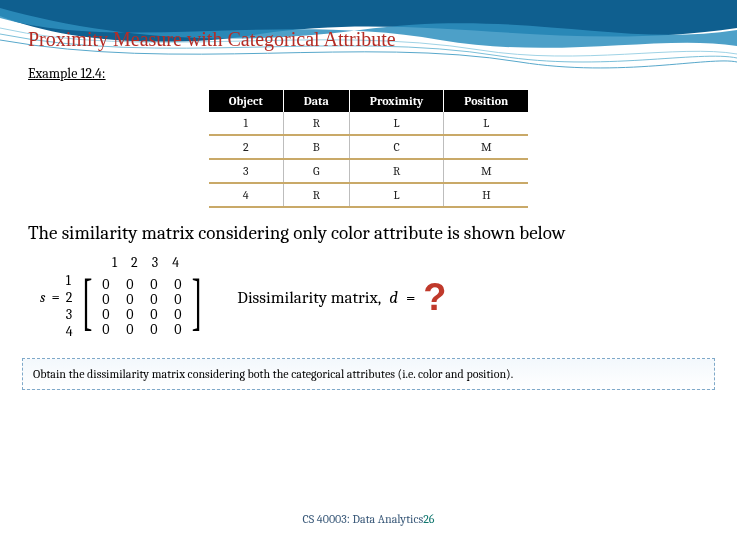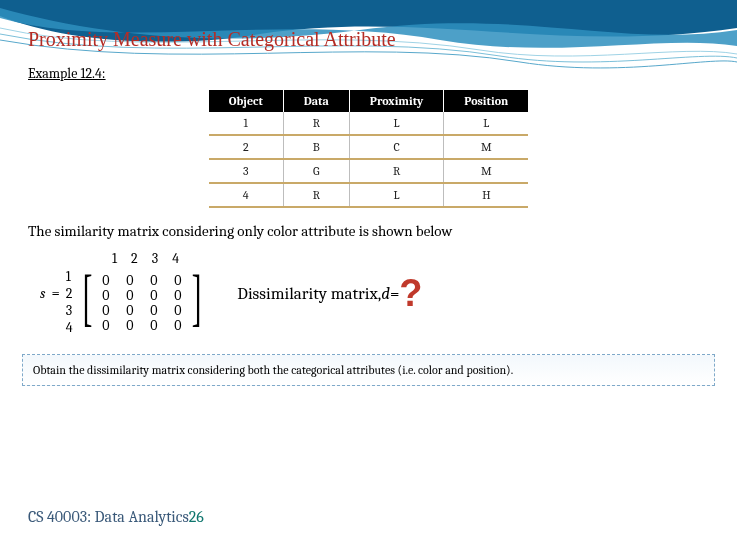--- a/index.html
+++ b/index.html
@@ -51,21 +51,21 @@
   table.data th:last-child { border-right: none; }
   table.data td {
     text-align: center;
     padding: 4px 20px;
     border-right: 1px solid #bdbdbd;
     border-bottom: 2px solid #c9a968;
     color: #222;
   }
   table.data td:last-child { border-right: none; }
   .body-text {
-    font-size: 15px;
+    font-size: 19px;
     padding: 6px 28px 4px 28px;
     font-family: Cambria, Georgia, serif;
   }
   .matrix-row {
     display: flex;
     align-items: center;
     padding: 6px 28px 4px 40px;
     gap: 30px;
   }
   .sim-matrix {
@@ -112,21 +112,21 @@
     gap: 0 8px;
     align-content: center;
     font-size: 14px;
     text-align: center;
   }
   .dissim {
     font-family: Cambria, Georgia, serif;
     font-size: 17px;
     display: flex;
     align-items: center;
-    gap: 0;
+    gap: 8px;
   }
   .dissim .d { font-style: italic; }
   .qmark {
     font-size: 38px;
     color: #c0392b;
     font-weight: bold;
     font-family: Arial, sans-serif;
     line-height: 1;
   }
   .task-box {
@@ -136,23 +136,23 @@
     font-family: Cambria, Georgia, serif;
     border: 1px dashed #7fa9c9;
     background: linear-gradient(#f3f8fc, #fff);
   }
   .footer {
     position: absolute;
     bottom: 14px;
     left: 0;
     width: 100%;
     display: flex;
-    justify-content: flex-start;
+    justify-content: center;
     padding: 0 28px;
-    font-size: 16px;
+    font-size: 12px;
     font-family: Cambria, Georgia, serif;
   }
   .footer .course { color: #3a5979; }
   .footer .page { color: #0f766e; }
 </style>
 </head>
 <body>
 
 <svg class="swoosh-bg" viewBox="0 0 737 120" preserveAspectRatio="none">
   <path d="M0,0 L737,0 L737,28 C560,54 420,10 260,34 C160,50 60,40 0,16 Z" fill="#0f5f8f"></path>

